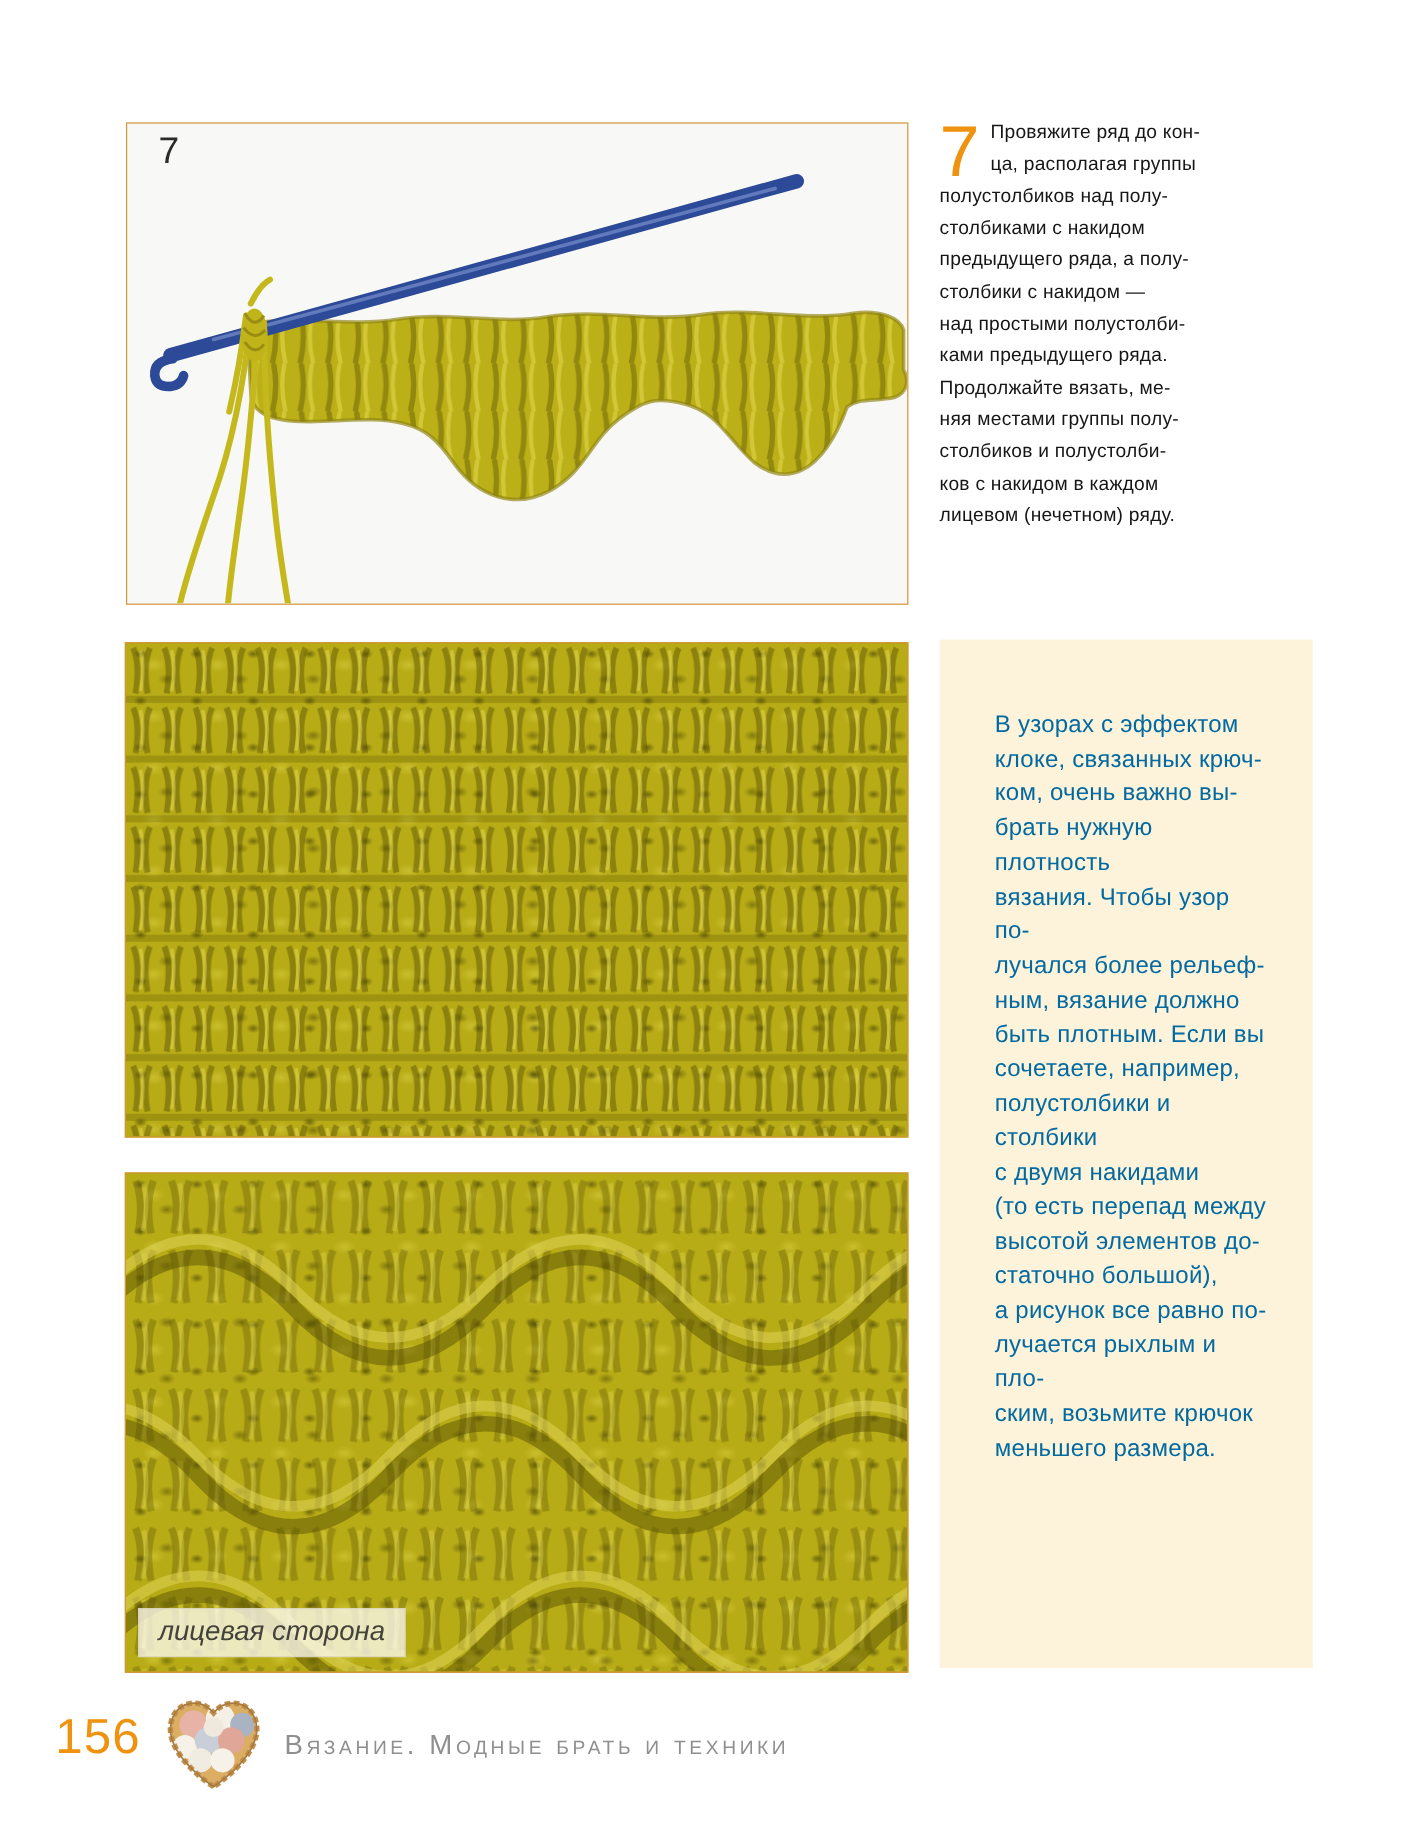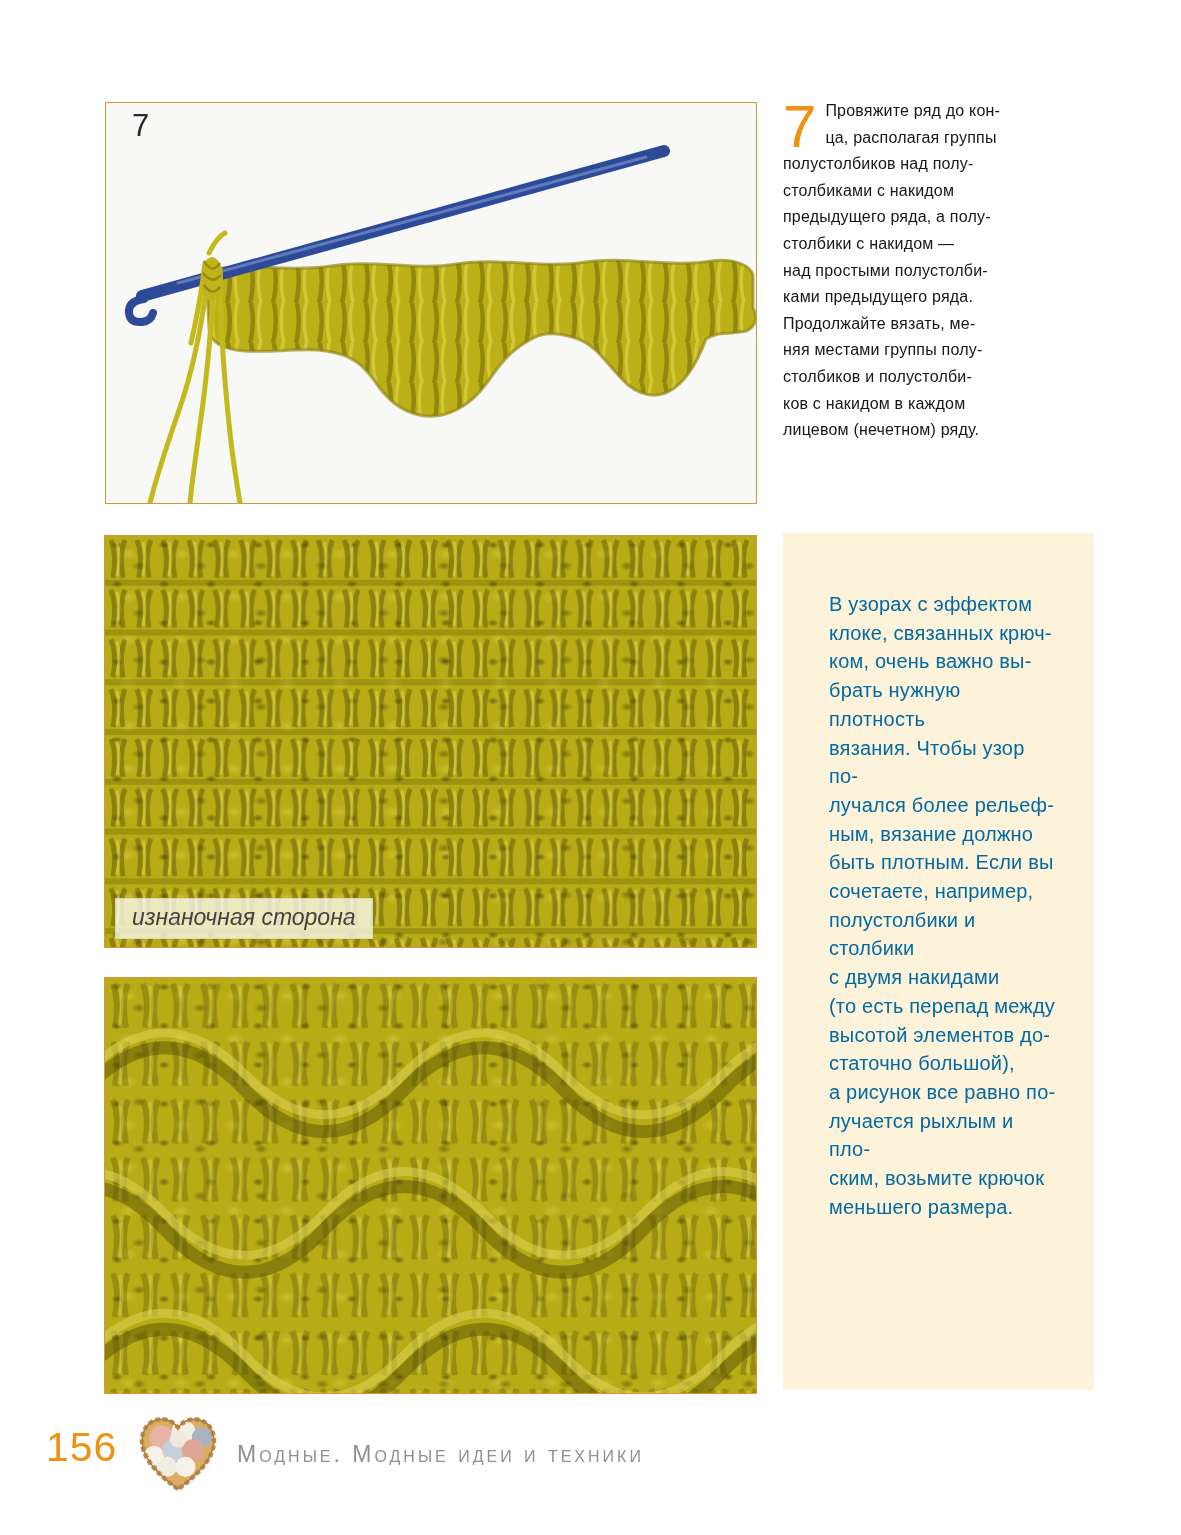--- a/index.html
+++ b/index.html
@@ -143,21 +143,20 @@
     <defs>
       <pattern id="p-ch" width="26" height="50" patternUnits="userSpaceOnUse">
         <path d="M6,4 Q12,18 8,42" stroke="rgba(80,72,2,0.42)" stroke-width="5" fill="none"></path>
         <path d="M20,4 Q14,18 18,42" stroke="rgba(80,72,2,0.42)" stroke-width="5" fill="none"></path>
         <path d="M12,6 Q16,20 12,40" stroke="rgba(236,226,96,0.45)" stroke-width="3" fill="none"></path>
         <rect x="0" y="44" width="26" height="6" fill="rgba(70,62,0,0.22)"></rect>
       </pattern>
     </defs>
     <rect width="653" height="413" fill="url(#p-ch)"></rect>
   </svg>
-  <figcaption class="caption caption-wrong">изнаночная сторона</figcaption>
 </figure>
 
 <aside class="tipbox">
   <p class="tip-text">В узорах с эффектом
 клоке, связанных крюч-
 ком, очень важно вы-
 брать нужную плотность
 вязания. Чтобы узор по-
 лучался более рельеф-
 ным, вязание должно
@@ -186,20 +185,21 @@
     <rect width="653" height="416" fill="url(#p-ch2)"></rect>
     <g fill="none" stroke-linecap="round">
       <path d="M-20,96 Q60,14 140,96 T300,96 T460,96 T620,96 T780,96" stroke="rgba(222,212,88,0.55)" stroke-width="9"></path>
       <path d="M-20,112 Q60,28 140,112 T300,112 T460,112 T620,112 T780,112" stroke="rgba(88,79,5,0.48)" stroke-width="13"></path>
       <path d="M-100,236 Q-20,152 60,236 T220,236 T380,236 T540,236 T700,236" stroke="rgba(222,212,88,0.55)" stroke-width="9"></path>
       <path d="M-100,252 Q-20,166 60,252 T220,252 T380,252 T540,252 T700,252" stroke="rgba(88,79,5,0.48)" stroke-width="13"></path>
       <path d="M-20,378 Q60,294 140,378 T300,378 T460,378 T620,378 T780,378" stroke="rgba(222,212,88,0.55)" stroke-width="9"></path>
       <path d="M-20,394 Q60,310 140,394 T300,394 T460,394 T620,394 T780,394" stroke="rgba(88,79,5,0.48)" stroke-width="13"></path>
     </g>
   </svg>
+  <figcaption class="caption caption-right">лицевая сторона</figcaption>
 </figure>
 
 <footer>
   <span class="pagenum">156</span>
   <svg class="basket" viewBox="0 0 100 100">
     <defs>
       <path id="heart" d="M50,94 C16,70 6,48 13,31 C19,17 38,13 50,27 C62,13 81,17 87,31 C94,48 84,70 50,94 Z"></path>
       <clipPath id="clip-heart">
           <use href="#heart"></use>
         </clipPath>
@@ -212,14 +212,14 @@
       <circle cx="24" cy="58" r="11" fill="#f6f2e9"></circle>
       <circle cx="45" cy="52" r="12" fill="#c9cfd8"></circle>
       <circle cx="66" cy="52" r="12" fill="#e0a697"></circle>
       <circle cx="38" cy="70" r="11" fill="#f1ece1"></circle>
       <circle cx="58" cy="70" r="11" fill="#f6f2e9"></circle>
       <circle cx="50" cy="40" r="9" fill="#efe9dd"></circle>
     </g>
     <use href="#heart" fill="none" stroke="#c08f4e" stroke-width="5" stroke-dasharray="5 3"></use>
     <use href="#heart" fill="none" stroke="#a87a3e" stroke-width="1.5"></use>
   </svg>
-  <span class="book-title">Модные. Модные идеи и техники</span>
+  <span class="book-title">Вязание. Модные брать и техники</span>
 </footer>
 
 </body></html>

